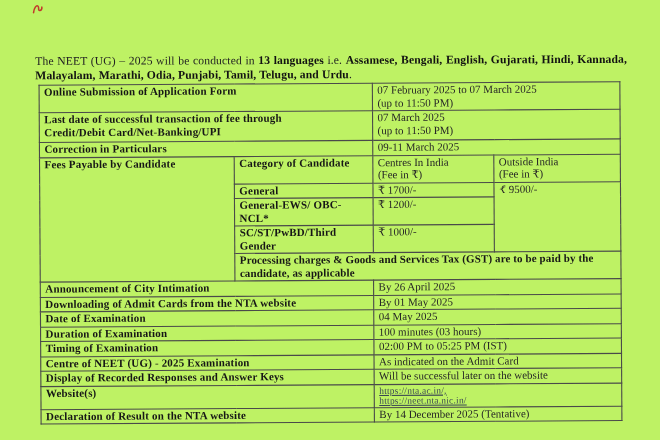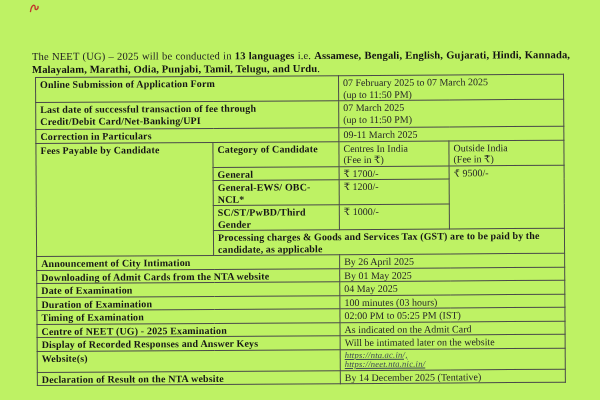--- a/index.html
+++ b/index.html
@@ -47,21 +47,20 @@
   .mid { vertical-align: middle; margin-top: 40px; }
   .fee-note { font-weight: bold; color: #161616; letter-spacing: 0.1px; }
   .rupee-big { vertical-align: middle; padding-left: 30px; border-radius: 16px; }
   .links a {
     display: block;
     font-size: 8.6px; line-height: 9.5px;
     color: #3a4654;
     text-decoration: underline;
     letter-spacing: 0.2px;
     cursor: pointer;
-    font-style: italic;
   }
 </style>
 </head>
 <body>
 
 <div class="page">
 
   <svg class="red-mark" viewBox="0 0 11 11">
     <path d="M1.5,8.5 C2,4 4,1.5 5.5,2.5 C7,3.5 5,7 7.5,6.5 C8.8,6.2 9.3,4.5 9,3.5" fill="none" stroke-width="1.4" stroke-linecap="round" stroke="#c2372b"></path>
   </svg>
@@ -138,21 +137,21 @@
     <tr style="height:13px">
       <td colspan="2" class="lbl">Timing of Examination</td>
       <td colspan="2" class="val">02:00 PM to 05:25 PM (IST)</td>
     </tr>
     <tr style="height:13px">
       <td colspan="2" class="lbl">Centre of NEET (UG) - 2025 Examination</td>
       <td colspan="2" class="val">As indicated on the Admit Card</td>
     </tr>
     <tr style="height:13px">
       <td colspan="2" class="lbl">Display of Recorded Responses and Answer Keys</td>
-      <td colspan="2" class="val">Will be intimated later on the website</td>
+      <td colspan="2" class="val">Will be successful later on the website</td>
     </tr>
 
     <tr style="height:20px">
       <td colspan="2" class="lbl">Website(s)</td>
       <td colspan="2" class="val links"><a>https://nta.ac.in/,</a><a>https://neet.nta.nic.in/</a></td>
     </tr>
     <tr style="height:13px">
       <td colspan="2" class="lbl">Declaration of Result on the NTA website</td>
       <td colspan="2" class="val">By 14 December 2025 (Tentative)</td>
     </tr>

